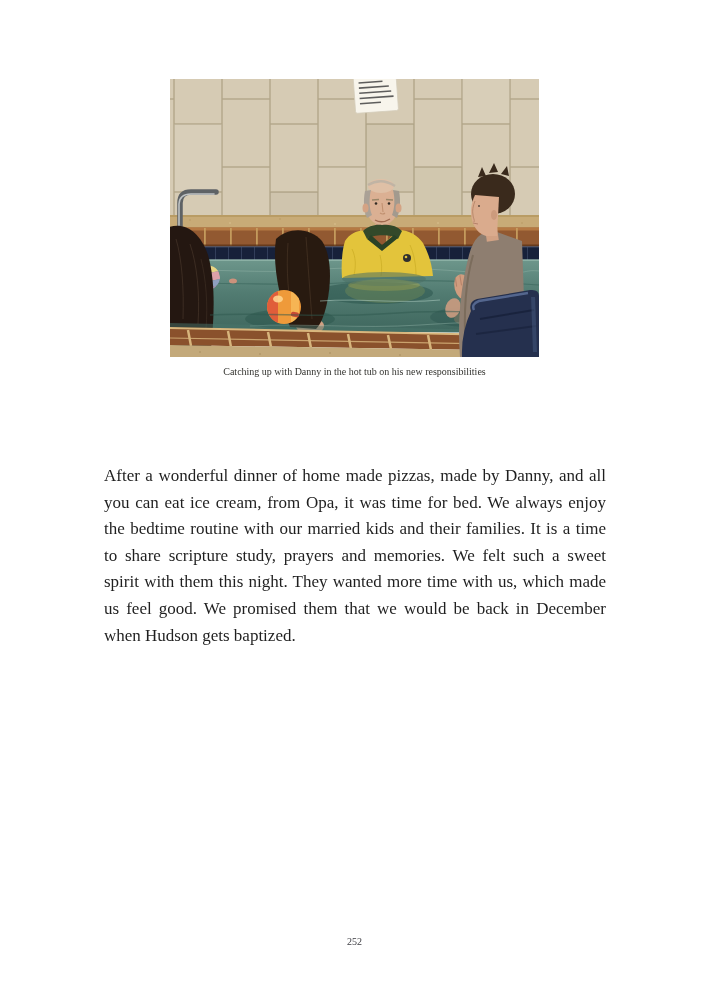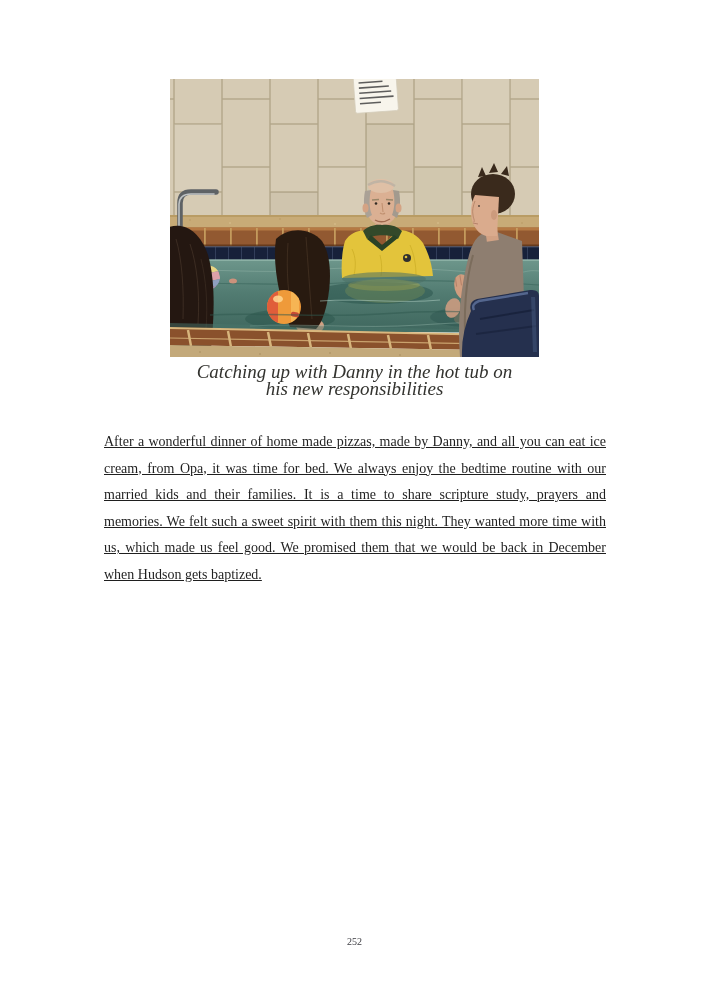--- a/index.html
+++ b/index.html
@@ -13,28 +13,27 @@
   .photo {
     position:absolute; left:170px; top:79px; width:369px; height:278px;
     overflow:hidden;
   }
   .photo svg { display:block; }
   .caption-wrap {
     position:absolute; left:0; top:363px; width:709px;
     display:flex; justify-content:center;
   }
   .caption {
-    max-width:330px; text-align:center; font-style:italic;
-    font-size:19px; line-height:17px; color:var(--caption_text,#33332f);
+    max-width:330px; text-align:center; 
+    font-size:10px; line-height:17px; color:var(--caption_text,#33332f);
   }
   .body-text {
-    position:absolute; left:104px; top:429px; width:502px;
-    font-size:14px; line-height:26.6px; text-align:justify;
+    position:absolute; left:104px; top:463px; width:502px;
+    font-size:17px; line-height:26.6px; text-align:justify;
     color:var(--text,#1f1f1f);
-    text-decoration:underline;
   }
   .page-number {
     position:absolute; left:0; top:936px; width:709px; text-align:center;
     font-size:10px; color:#3c3c42;
   }
 </style>
 </head>
 <body>
 
 <div class="page">

